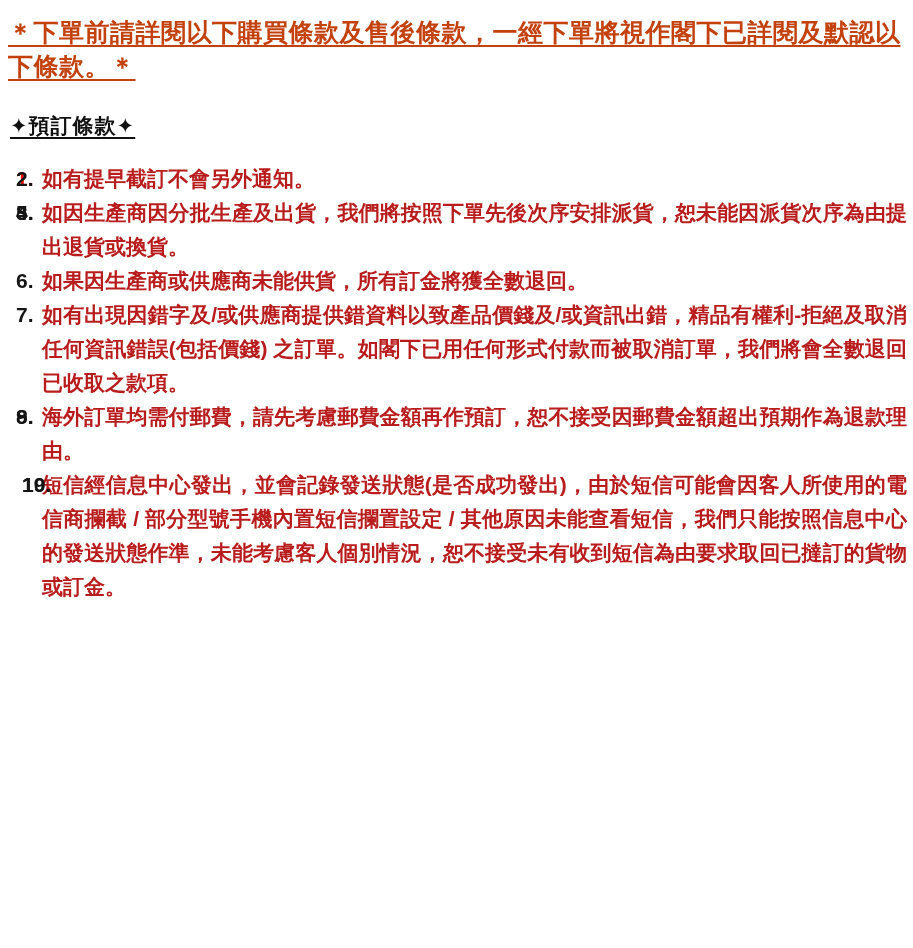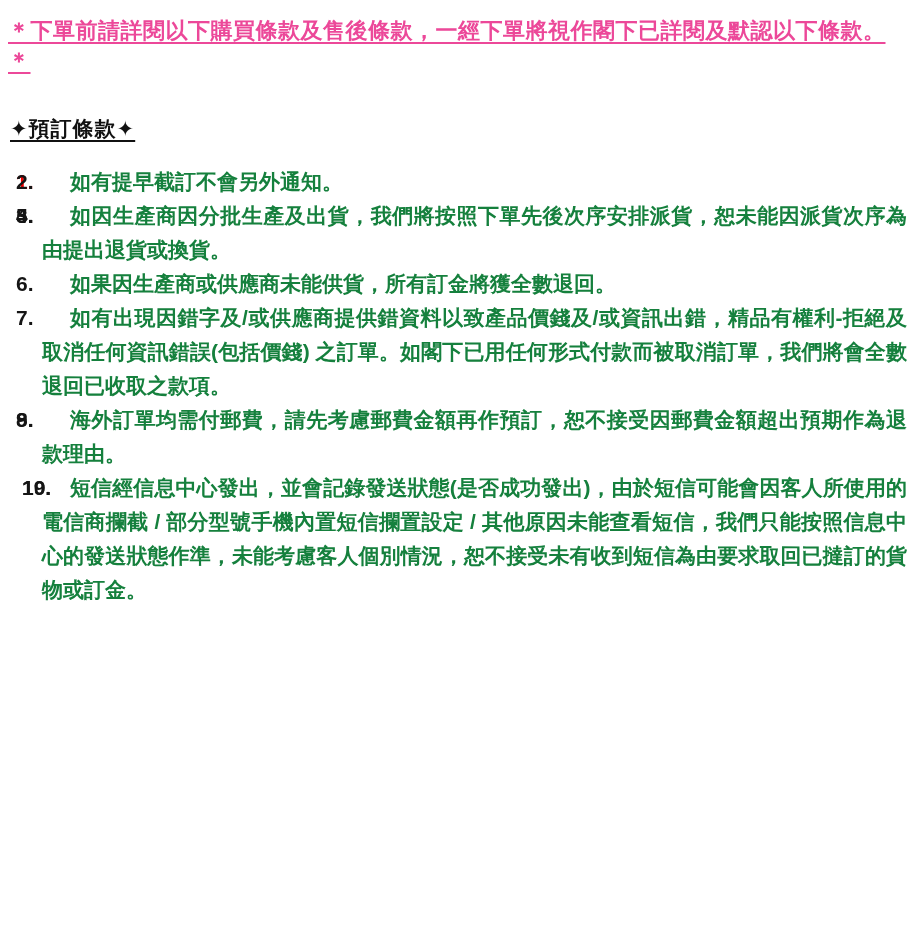--- a/index.html
+++ b/index.html
@@ -16,35 +16,35 @@
     -webkit-font-smoothing: antialiased;
   }
   .page {
     box-sizing: border-box;
     width: 913px;
     min-height: 948px;
     padding: 12px 6px 10px 6px;
     background: #ffffff;
   }
   .notice {
-    color: #ec4899;
-    font-size: 22px;
+    color: #c2410c;
+    font-size: 25px;
     line-height: 1.35;
     text-decoration: underline;
     text-underline-offset: 4px;
     margin: 4px 0 28px 2px;
     letter-spacing: 0.5px;
   }
   .section-title {
     display: inline-block;
     color: #111111;
     font-size: 21px;
     text-decoration: underline;
     text-underline-offset: 4px;
-    margin: 12px 0 22px 4px;
+    margin: 0 0 22px 4px;
     letter-spacing: 1px;
   }
   ol.terms {
     list-style: none;
     margin: 0;
     padding: 0;
     font-size: 21px;
     line-height: 34px;
     text-align: justify;
   }
@@ -54,21 +54,21 @@
     margin: 0;
   }
   li.term .num {
     position: absolute;
     left: 10px;
     top: 0;
   }
   li.term .num.wide {
     left: 16px;
   }
-  .seg-plain  { color: #15803d; margin-left: 28px; }
+  .seg-plain  { color: #b91c1c; }
   .seg-red    { color: #f40000; }
   .seg-red-underline {
     color: #f40000;
     text-decoration: underline;
     text-underline-offset: 3px;
   }
   li.term.red-item, li.term.red-item .num { color: #f40000; }
 </style>
 </head>
 <body>

